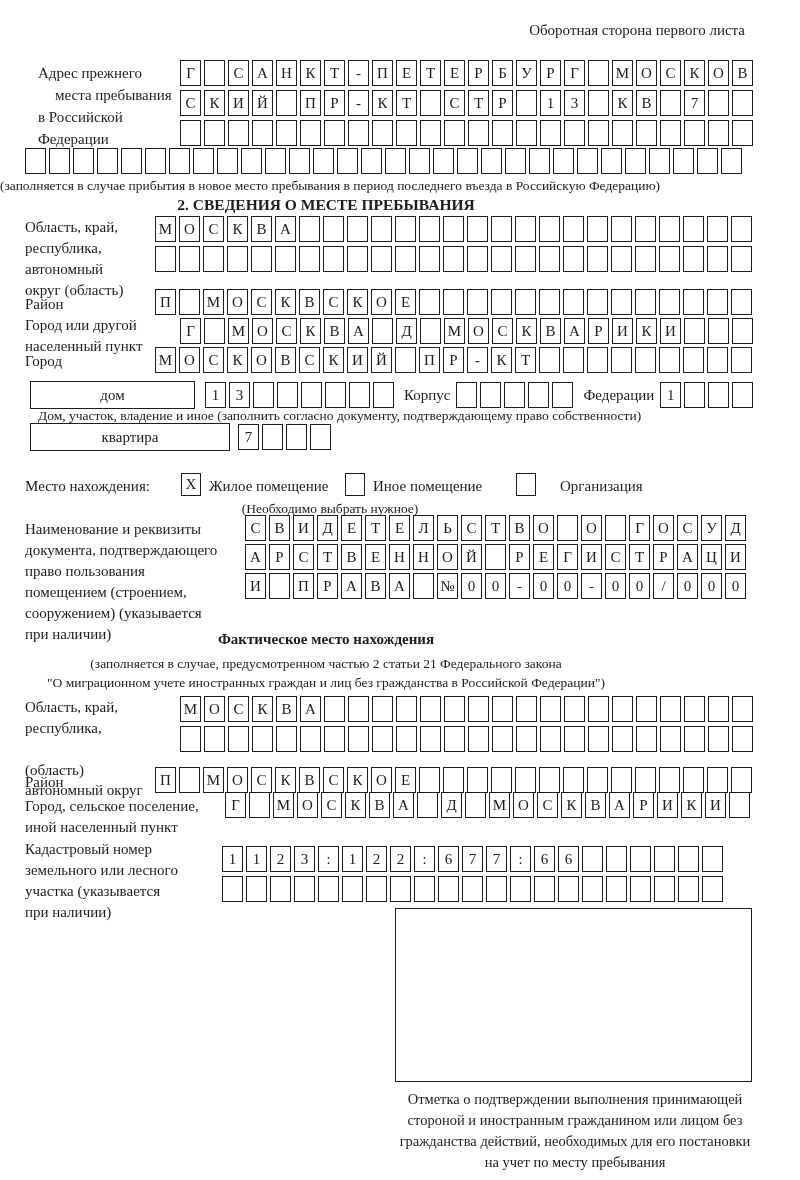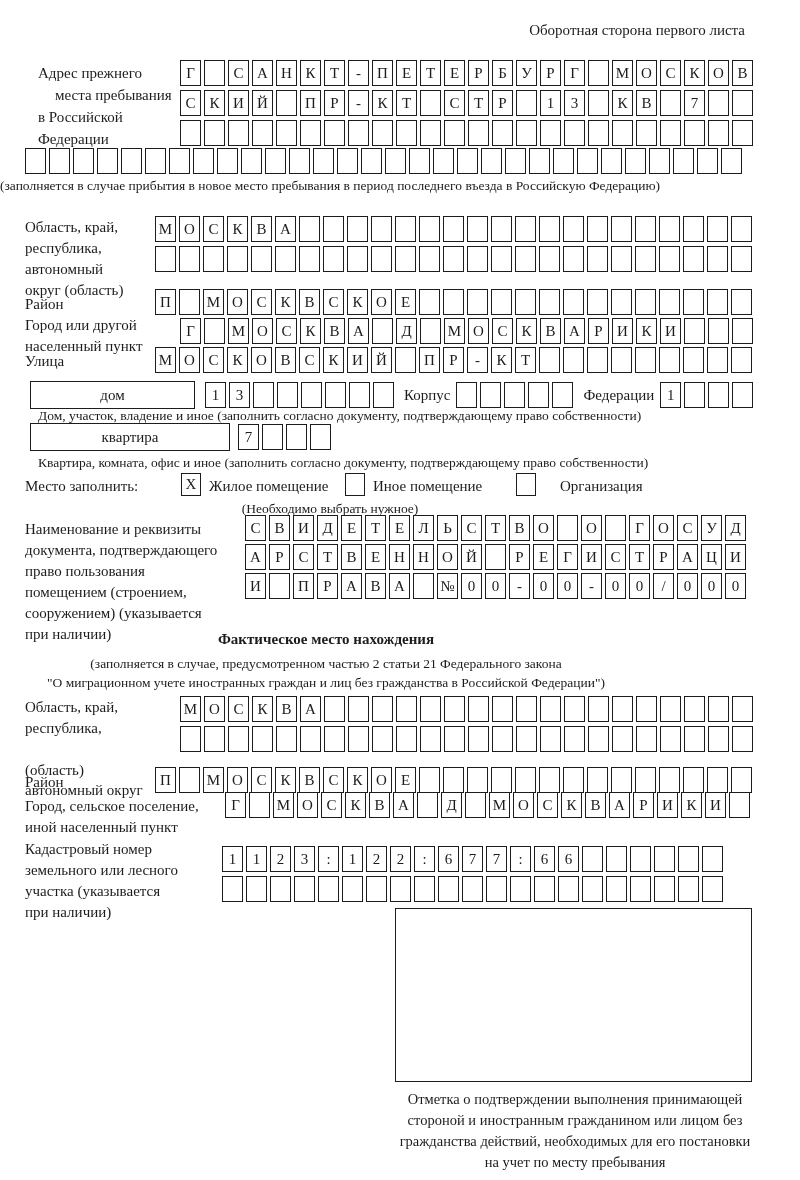--- a/index.html
+++ b/index.html
@@ -139,20 +139,21 @@
       <span class="cb"></span>
       <span class="cb"></span>
       <span class="cb"></span>
       <span class="cb"></span>
       <span class="cb"></span>
       <span class="cb"></span>
     </div>
 
   <div class="abs small center" style="top:178px;">(заполняется в случае прибытия в новое место пребывания в период последнего въезда в Российскую Федерацию)</div>
 
+  <div class="abs center title" style="top:196px;">2. СВЕДЕНИЯ О МЕСТЕ ПРЕБЫВАНИЯ</div>
 
   <div class="abs lbl" style="left:25px;top:217px;">Область, край,</div>
   <div class="abs lbl" style="left:25px;top:238px;">республика,</div>
   <div class="abs lbl" style="left:25px;top:259px;">автономный</div>
   <div class="abs lbl" style="left:25px;top:280px;">округ (область)</div>
 
   <div class="boxrow" style="left:155px;top:216px;">
       <span class="cb">М</span>
       <span class="cb">О</span>
       <span class="cb">С</span>
@@ -258,21 +259,21 @@
       <span class="cb">А</span>
       <span class="cb">Р</span>
       <span class="cb">И</span>
       <span class="cb">К</span>
       <span class="cb">И</span>
       <span class="cb"></span>
       <span class="cb"></span>
       <span class="cb"></span>
     </div>
 
-  <div class="abs lbl" style="left:25px;top:351px;">Улица</div>
+  <div class="abs lbl" style="left:25px;top:351px;">Город</div>
   <div class="boxrow" style="left:155px;top:347px;">
       <span class="cb">М</span>
       <span class="cb">О</span>
       <span class="cb">С</span>
       <span class="cb">К</span>
       <span class="cb">О</span>
       <span class="cb">В</span>
       <span class="cb">С</span>
       <span class="cb">К</span>
       <span class="cb">И</span>
@@ -332,23 +333,22 @@
   <div class="flexrow" style="left:30px;top:421px;height:16px;">
     <div class="rect-label" style="width:200px;height:28px;">квартира</div>
     <div style="width:8px;"></div>
     <div class="cells">
         <span class="cb">7</span>
         <span class="cb"></span>
         <span class="cb"></span>
         <span class="cb"></span>
       </div>
   </div>
-  <div class="abs small" style="left:38px;top:455px;">Квартира, комната, офис и иное (заполнить согласно документу, подтверждающему право собственности)</div>
-
-  <div class="abs lbl" style="left:25px;top:476px;">Место заполнить:</div>
+
+  <div class="abs lbl" style="left:25px;top:476px;">Место нахождения:</div>
   <div class="chk" style="left:181px;top:473px;">X</div>
   <div class="abs lbl" style="left:209px;top:476px;">Жилое помещение</div>
   <div class="chk" style="left:345px;top:473px;"></div>
   <div class="abs lbl" style="left:373px;top:476px;">Иное помещение</div>
   <div class="chk" style="left:516px;top:473px;"></div>
   <div class="abs lbl" style="left:560px;top:476px;">Организация</div>
   <div class="abs small" style="left:150px;top:501px;width:360px;text-align:center;white-space:normal;">(Необходимо выбрать нужное)</div>
 
   <div class="abs lbl" style="left:25px;top:519px;">Наименование и реквизиты</div>
   <div class="abs lbl" style="left:25px;top:540px;">документа, подтверждающего</div>

